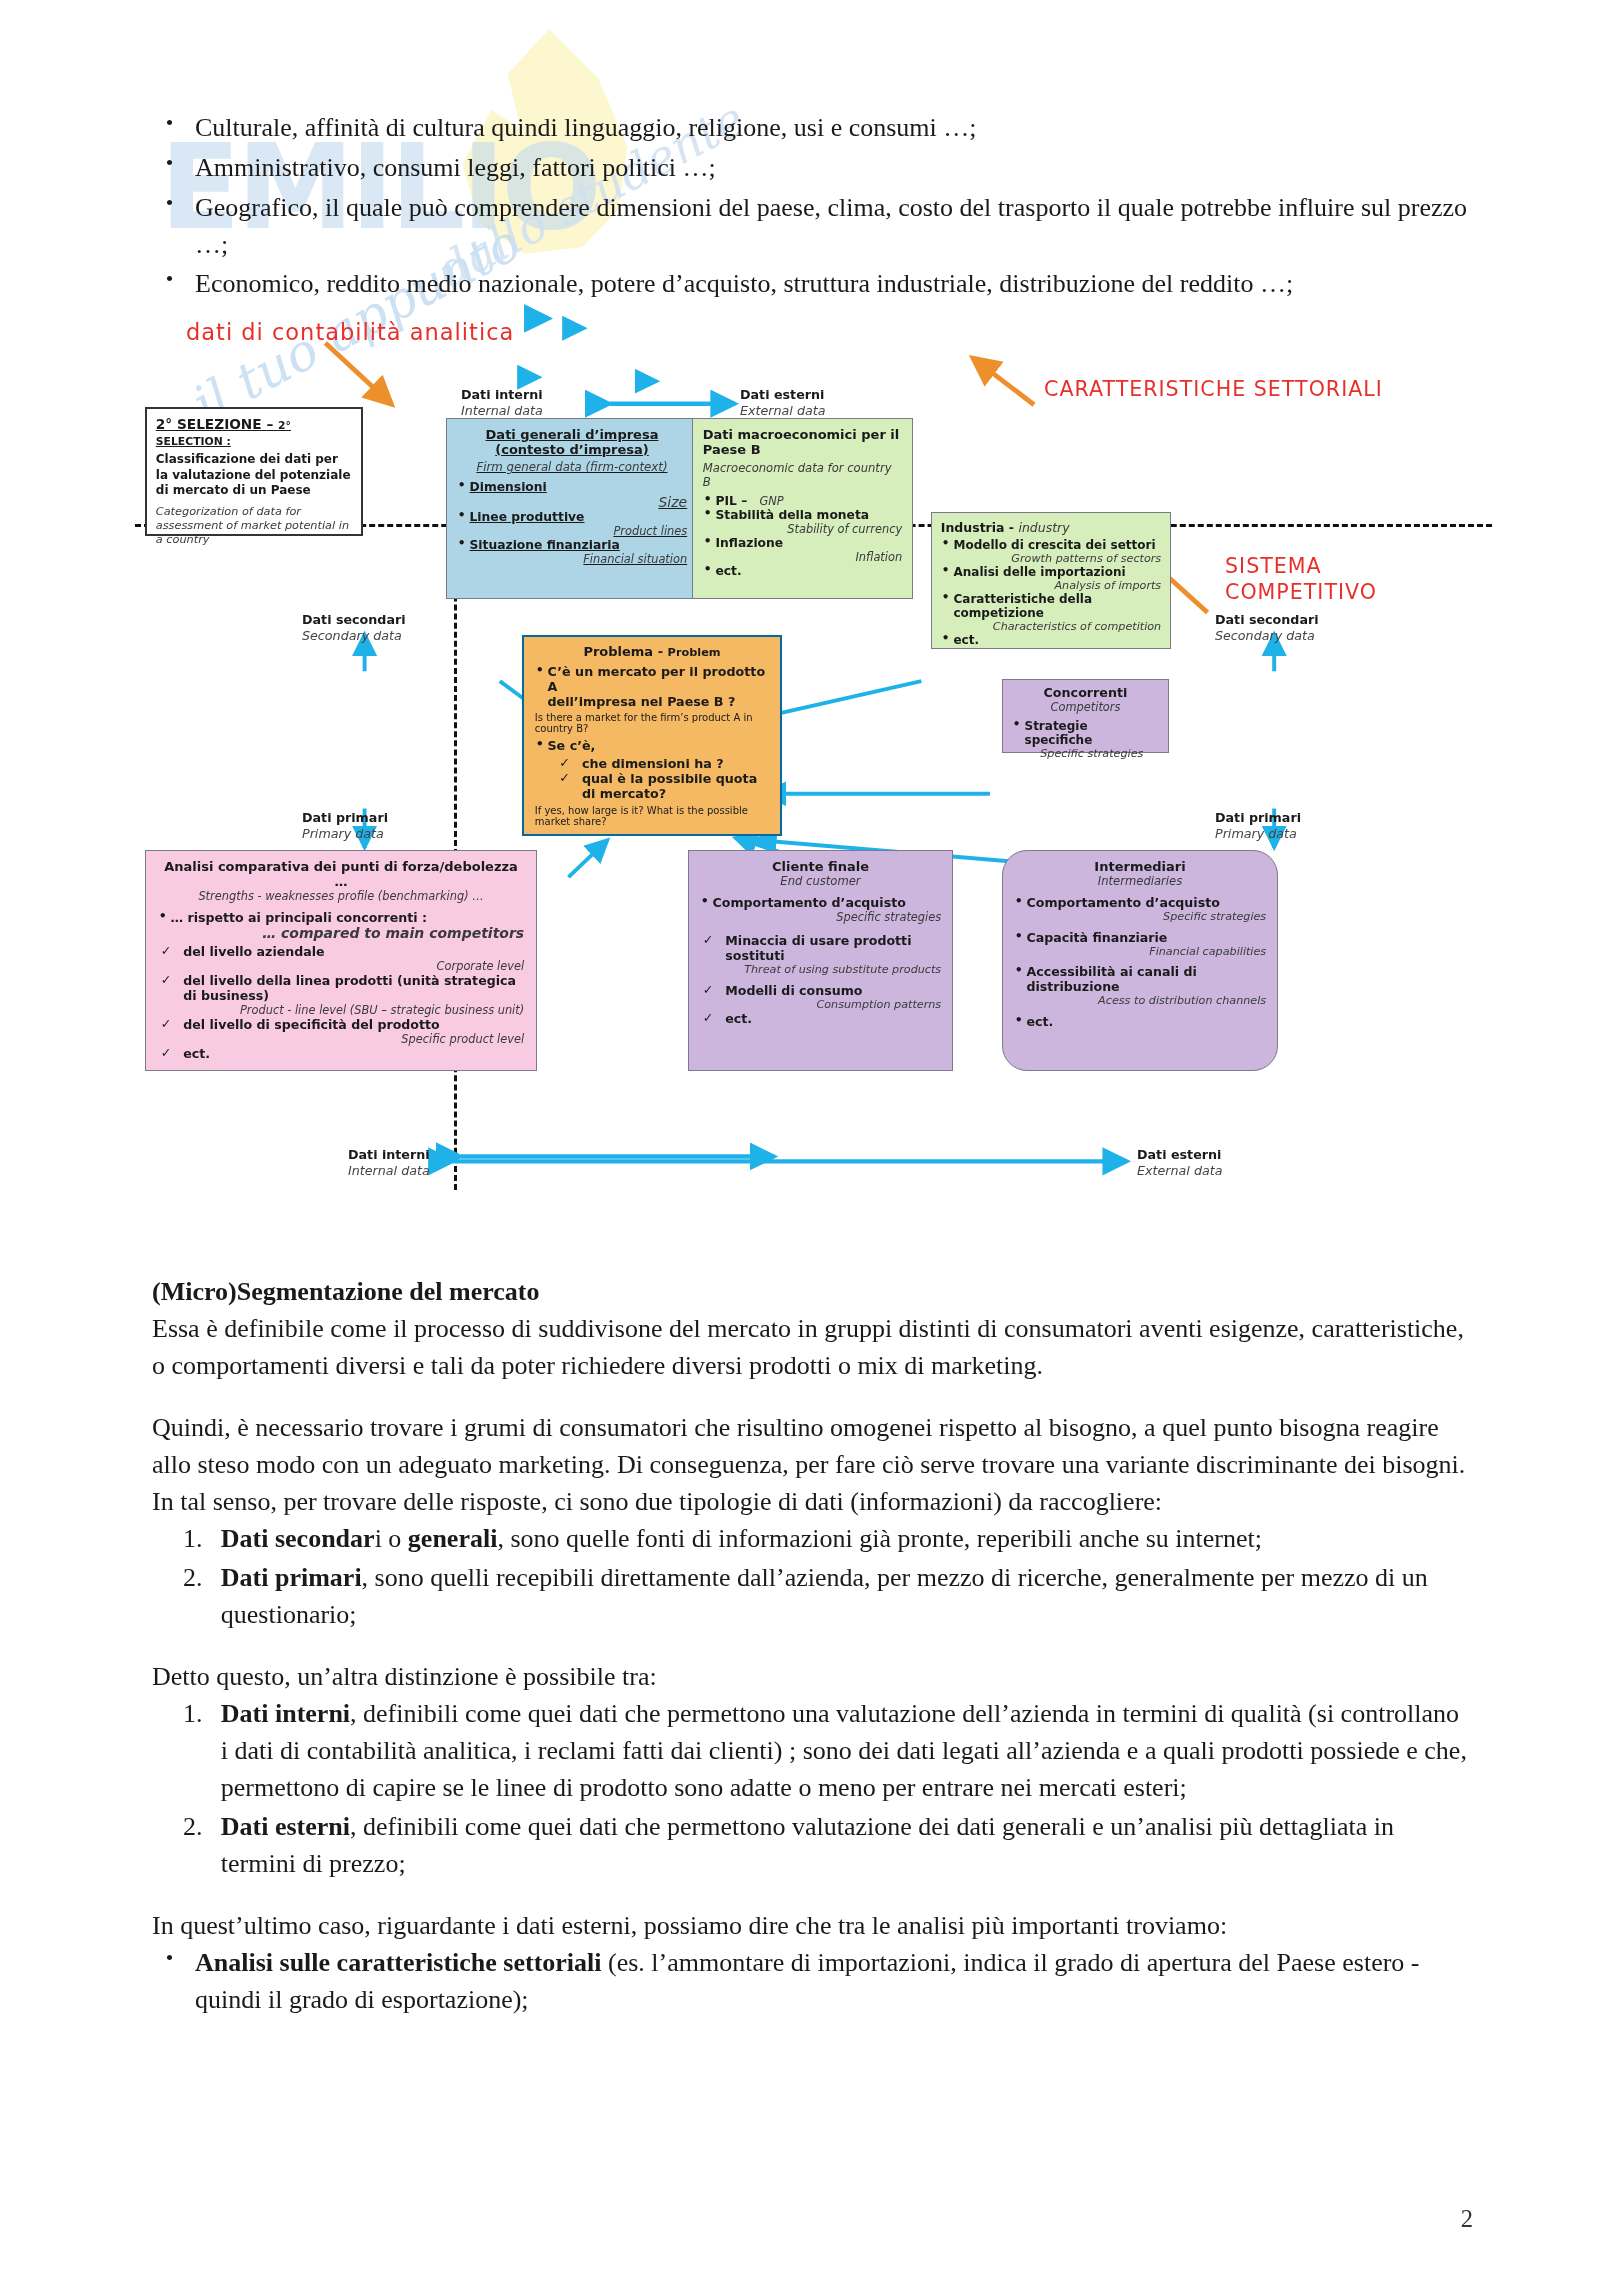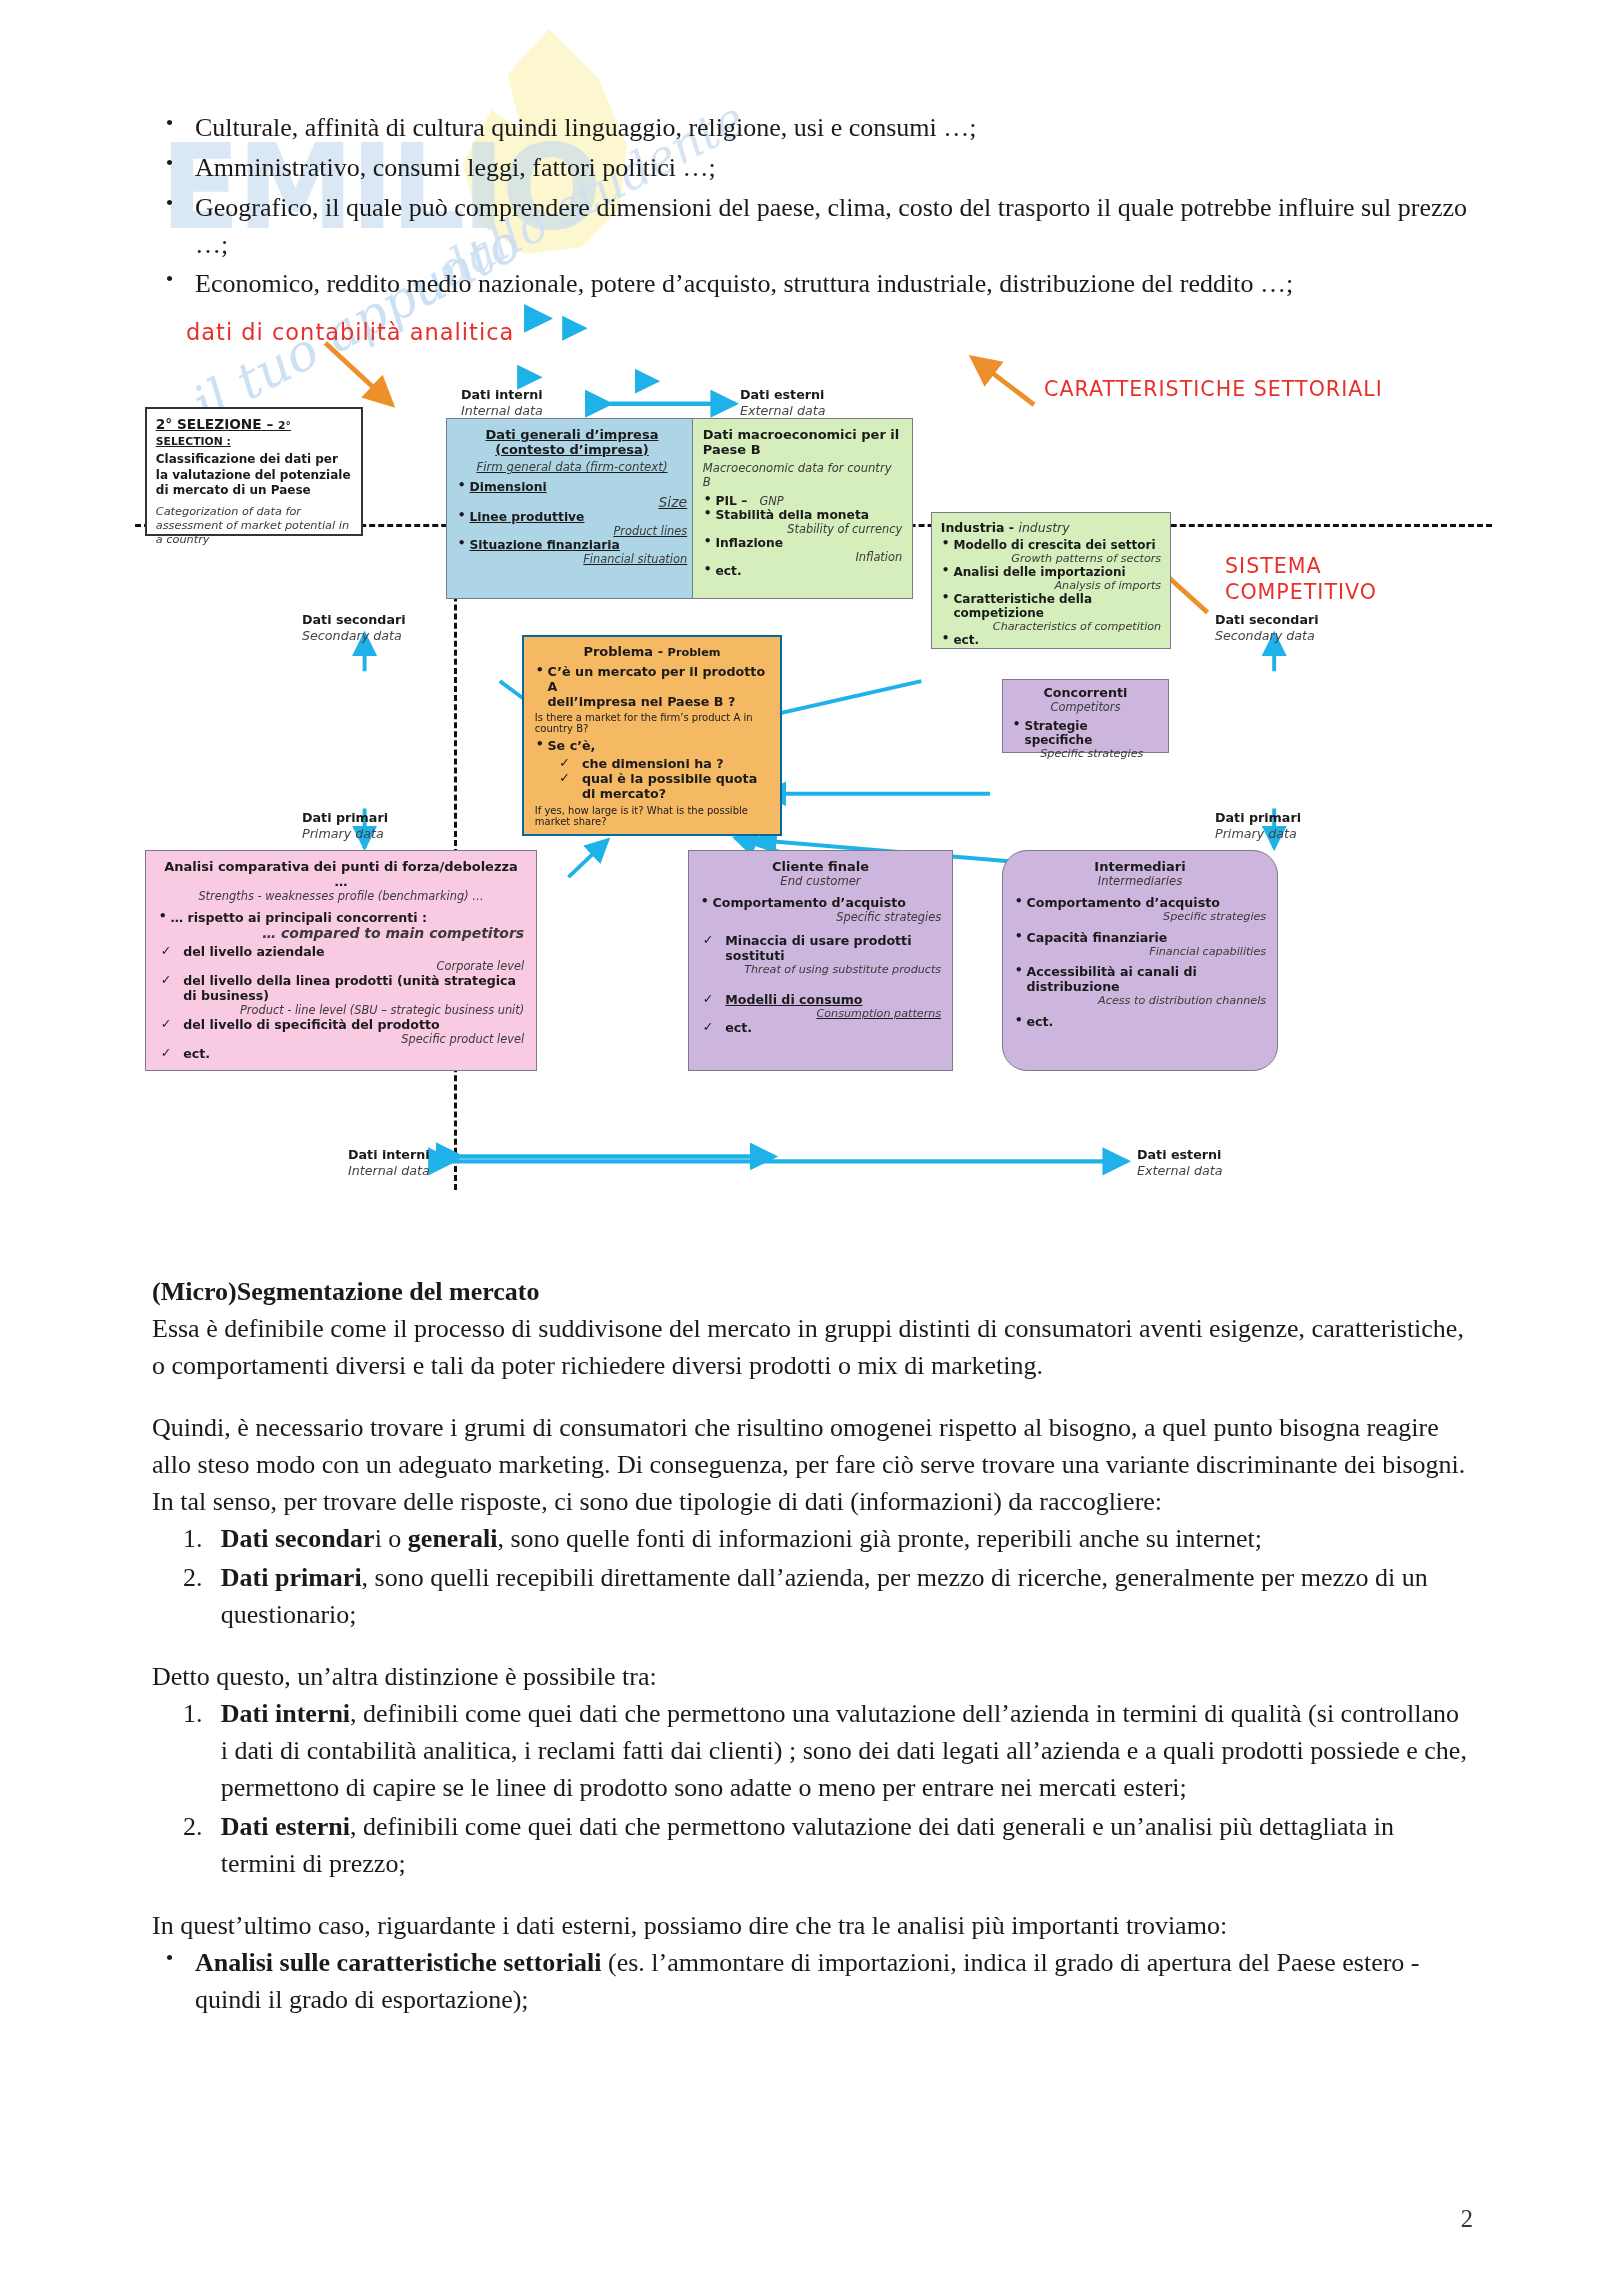--- a/index.html
+++ b/index.html
@@ -333,21 +333,21 @@
     <div class="dbox" style="left:541px;top:463px;width:265px;height:221px;background:#ccb6dd;padding:7.8px 10.8px;font-size:12.6px;">
       <div class="c" style="font-weight:bold;font-size:13px;">Cliente finale</div>
       <div class="ten" style="font-size:11.6px;">End customer</div>
       <ul class="dl" style="margin-top:6.9px;">
         <li><span>Comportamento d’acquisto</span>
           <span class="it r" style="font-size:11.4px;">Specific strategies</span></li>
       </ul>
       <ul class="ck" style="margin-top:9.8px;">
         <li><span>Minaccia di usare  prodotti sostituti</span>
           <span class="it r" style="font-size:11.2px;">Threat of using substitute products</span></li>
-        <li style="margin-top:16px;text-decoration:underline;"><span>Modelli di consumo</span>
+        <li style="margin-top:7px;"><span>Modelli di consumo</span>
           <span class="it r" style="font-size:11.2px;">Consumption patterns</span></li>
         <li><span>ect.</span></li>
       </ul>
     </div>
 
     <div class="dbox" style="left:855px;top:463px;width:276px;height:221px;background:#ccb6dd;padding:7.8px 10.8px;font-size:12.6px;border-radius:25px;">
       <div class="c" style="font-weight:bold;font-size:13px;">Intermediari</div>
       <div class="ten" style="font-size:11.6px;">Intermediaries</div>
       <ul class="dl" style="margin-top:6.9px;">
         <li><span>Comportamento d’acquisto</span>

